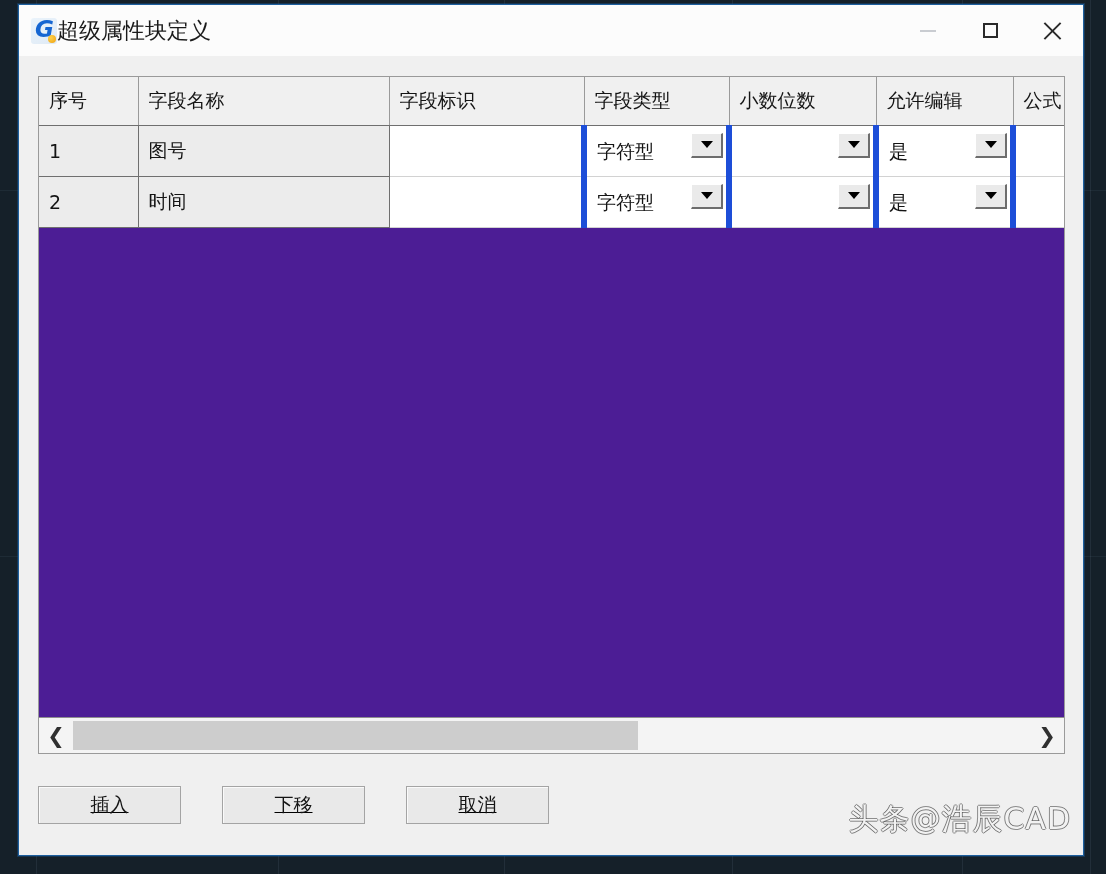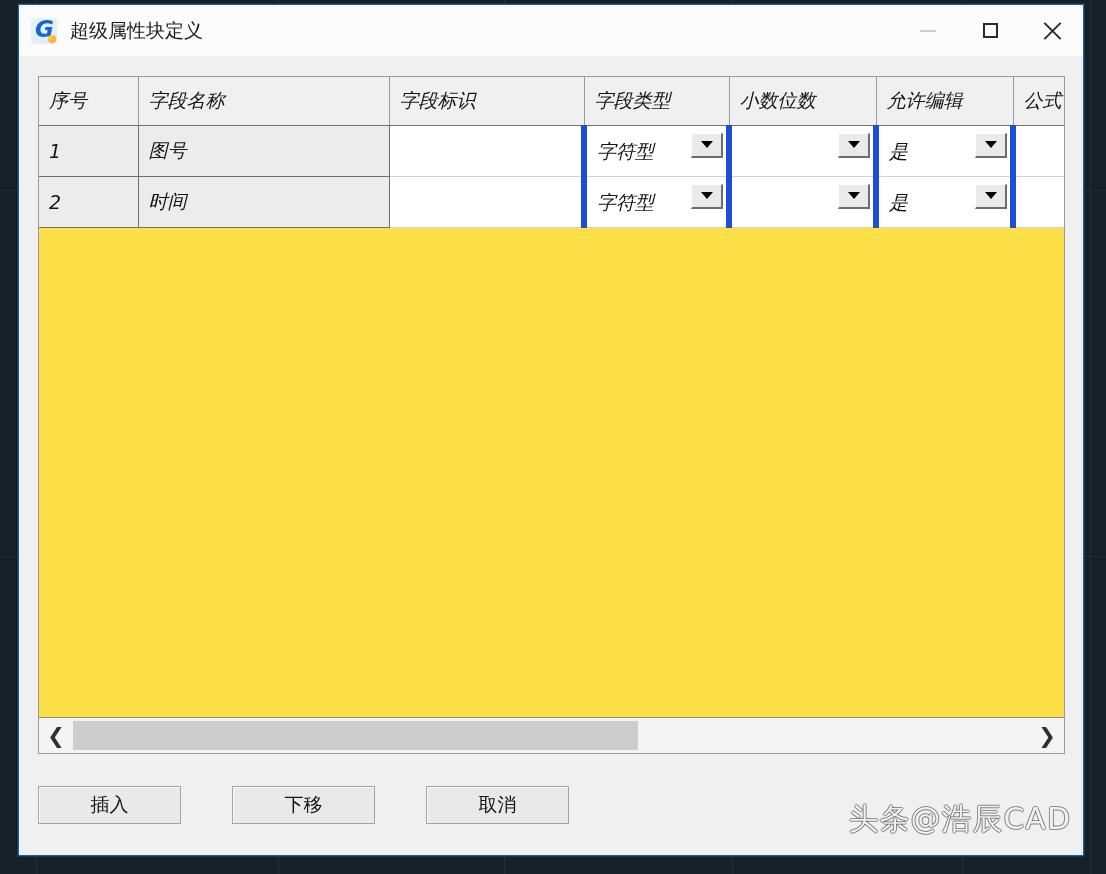--- a/index.html
+++ b/index.html
@@ -57,22 +57,21 @@
     font-size: 23px; line-height: 26px;
     color: #1666d2; text-align: center;
     letter-spacing: -1px;
   }
   #app-logo .dot {
     position: absolute; right: 1px; bottom: 1px;
     width: 8px; height: 8px; border-radius: 50%;
     background: radial-gradient(circle at 35% 35%, #ffd24a, #f0a010);
   }
   #window-title {
-    margin-left: 13px;
-    font-size: 19px;
+    font-size: 22px;
     color: #1b1b1b;
     font-family: "DejaVu Sans", sans-serif;
     white-space: nowrap;
   }
   #window-buttons {
     position: absolute; right: 0; top: 0; bottom: 0;
     display: flex; align-items: stretch;
   }
   .winbtn {
     width: 62px;
@@ -106,22 +105,21 @@
     flex: 0 0 auto;
     height: 678px;
     position: relative;
     overflow: hidden;
     display: flex; flex-direction: column;
   }
   #grid-scrollarea {
     flex: 1 1 auto;
     overflow: hidden;
     position: relative;
-    background: #fde047;
-    font-style: italic;
+    background: #4c1d95;
   }
   table.grid {
     border-collapse: collapse;
     table-layout: fixed;
     width: 1083px;        
     background: #fff;
   }
   table.grid th {
     background: #f0f0f0;
     border-right: 1px solid #9a9a9a;
@@ -211,22 +209,23 @@
     width: 59%;
     background: #cdcdcd;
     cursor: default;
   }
 
   
   #buttonbar {
     flex: 1 1 auto;
     display: flex; align-items: center;
     padding: 0 18px 0 19px;
-    gap: 16px;
-    position: relative;
+    gap: 6px;
+    position: relative;
+    text-decoration: underline;
   }
   .btn {
     height: 38px;
     width: 143px;
     background: #e9e9e9;
     border: 1px solid #a4a4a4;
     box-shadow: inset 1px 1px 0 #fafafa;
     font-size: 19px;
     color: #141414;
     font-family: "DejaVu Sans", sans-serif;

